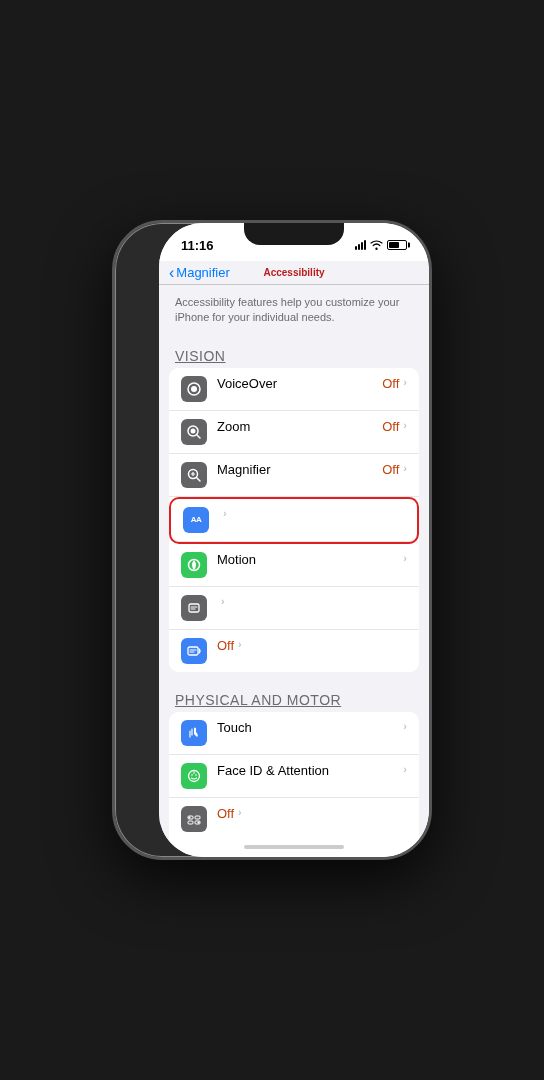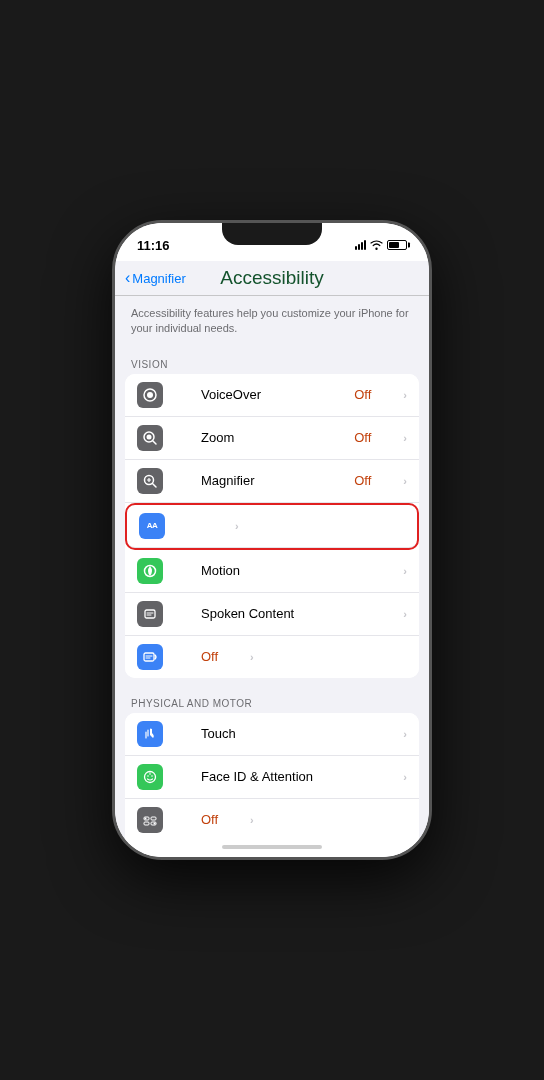--- a/index.html
+++ b/index.html
@@ -20,20 +20,21 @@
       border-radius: 50px;
       border: 3px solid #555;
       box-shadow:
         0 0 0 1px #888 inset,
         0 0 0 4px #2a2a2a inset,
         0 20px 60px rgba(0,0,0,0.8);
       position: relative;
       overflow: hidden;
       display: flex;
       flex-direction: column;
+      padding-left: 44px;
     }
 
     
     .phone-shell::before {
       content: '';
       position: absolute;
       left: -5px;
       top: 110px;
       width: 4px;
       height: 35px;
@@ -161,23 +162,23 @@
       font-size: 13px;
     }
 
     .nav-back-chevron {
       font-size: 16px;
       margin-right: 2px;
       color: #007aff;
     }
 
     .nav-title {
-      font-size: 19px;
-      font-weight: 400;
-      color: #14532d;
+      font-size: 10px;
+      font-weight: 700;
+      color: #b91c1c;
     }
 
     
     .content {
       flex: 1;
       overflow-y: auto;
       background: #f2f2f7;
     }
 
     .content::-webkit-scrollbar { display: none; }
@@ -186,44 +187,43 @@
     .description-text {
       padding: 10px 16px 8px 16px;
       font-size: 11px;
       color: #6c6c70;
       line-height: 1.4;
     }
 
     
     .section-header {
       padding: 14px 16px 4px 16px;
-      font-size: 10px;
+      font-size: 14px;
       font-weight: 500;
       color: #6c6c70;
       letter-spacing: 0.5px;
       text-transform: uppercase;
+      text-decoration: underline;
     }
 
     
     .settings-list {
       background: white;
       border-radius: 10px;
       margin: 0 10px 6px 10px;
       overflow: hidden;
     }
 
     .settings-item {
       display: flex;
-      align-items: center;
       padding: 8px 12px;
       background: white;
       border-bottom: 0.5px solid #e5e5ea;
       min-height: 42px;
       position: relative;
-      gap: 28px;
     }
 
     .settings-item:last-child {
       border-bottom: none;
     }
 
     .settings-item.highlighted {
       outline: 2.5px solid #e02020;
       border-radius: 8px;
       z-index: 2;
@@ -383,21 +383,20 @@
           <span class="chevron">›</span>
         </div>
 
         <div class="settings-item">
           <div class="item-icon dark-gray">
             <svg width="16" height="16" viewBox="0 0 16 16" fill="none">
               <rect x="3" y="4" width="10" height="8" rx="1.5" stroke="white" stroke-width="1.3"></rect>
               <path d="M5 7h6M5 9h4" stroke="white" stroke-width="1" stroke-linecap="round"></path>
             </svg>
           </div>
-          <span class="item-label">Spoken Content</span>
           <span class="item-value"></span>
           <span class="chevron">›</span>
         </div>
 
         <div class="settings-item">
           <div class="item-icon blue">
             <svg width="16" height="16" viewBox="0 0 16 16" fill="none">
               <rect x="2" y="4" width="10" height="8" rx="1.5" stroke="white" stroke-width="1.3"></rect>
               <path d="M4 7h6M4 9h4" stroke="white" stroke-width="1" stroke-linecap="round"></path>
               <path d="M13 6 Q15 8 13 10" stroke="white" stroke-width="1.3" stroke-linecap="round" fill="none"></path>

